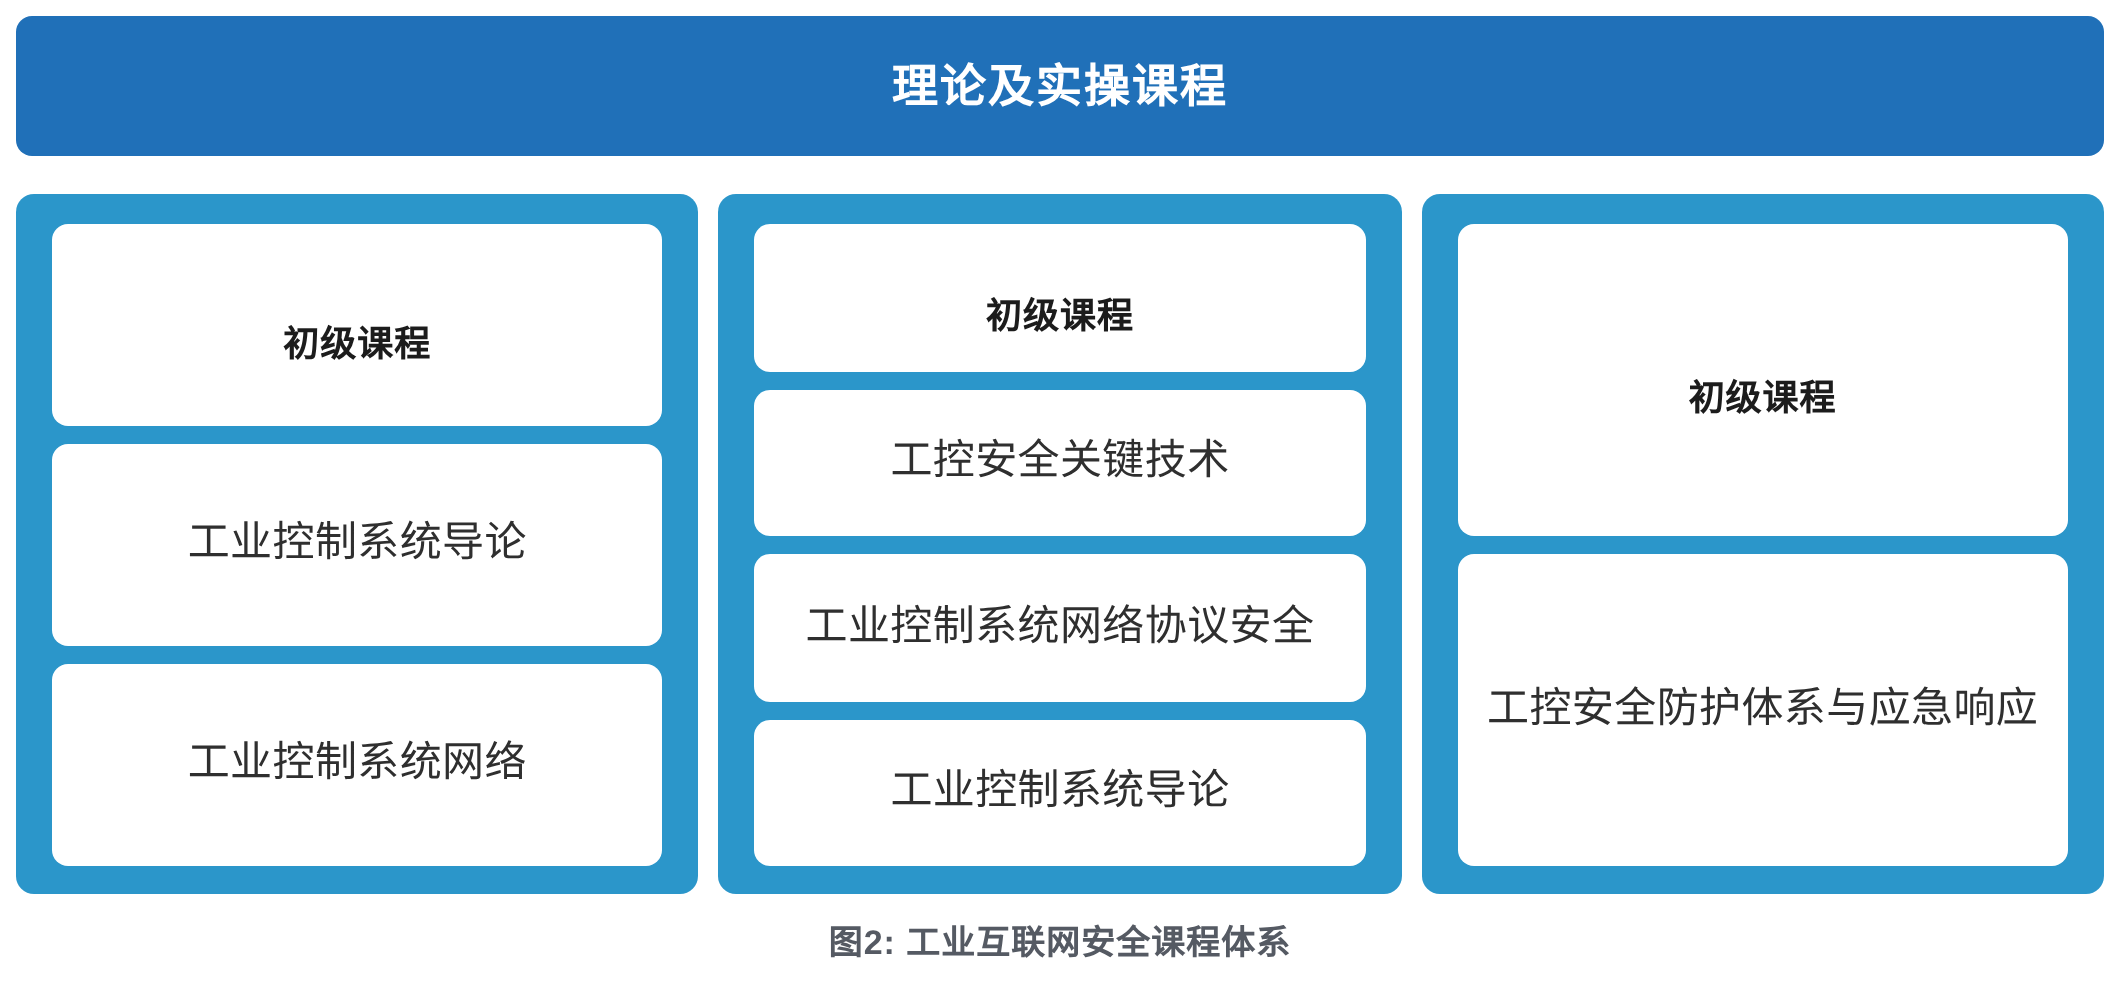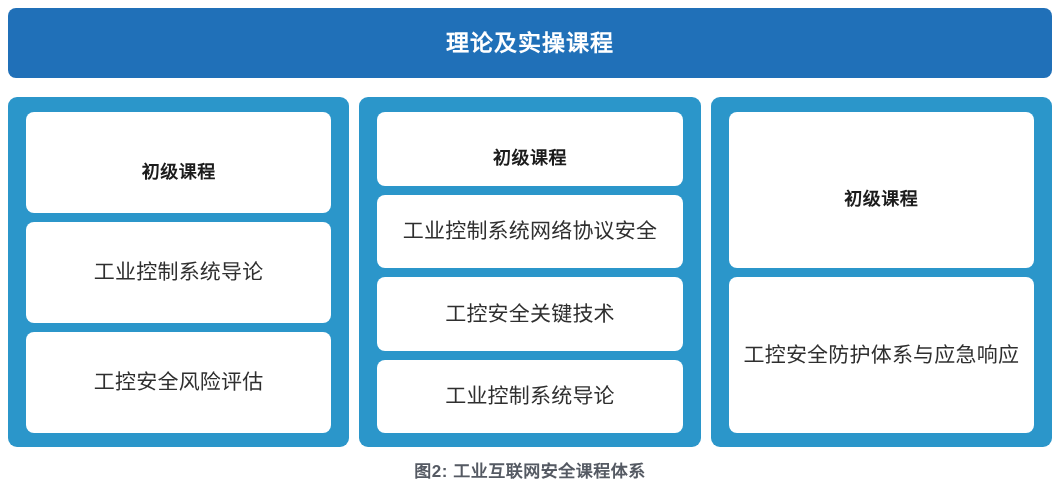--- a/index.html
+++ b/index.html
@@ -123,33 +123,33 @@
   <div class="columns">
 
     <div class="column">
       <div class="card">
         <span class="card-header-text">初级课程</span>
       </div>
       <div class="card">
         <span class="card-text">工业控制系统导论</span>
       </div>
       <div class="card">
-        <span class="card-text">工控安全风险评估</span>
+        <span class="card-text">工业控制系统网络</span>
       </div>
     </div>
 
     <div class="column">
       <div class="card">
         <span class="card-header-text">初级课程</span>
       </div>
       <div class="card">
-        <span class="card-text">工业控制系统网络协议安全</span>
+        <span class="card-text">工控安全关键技术</span>
       </div>
       <div class="card">
-        <span class="card-text">工控安全关键技术</span>
+        <span class="card-text">工业控制系统网络协议安全</span>
       </div>
       <div class="card">
         <span class="card-text">工业控制系统导论</span>
       </div>
     </div>
 
     <div class="column">
       <div class="card">
         <span class="card-header-text">初级课程</span>
       </div>

